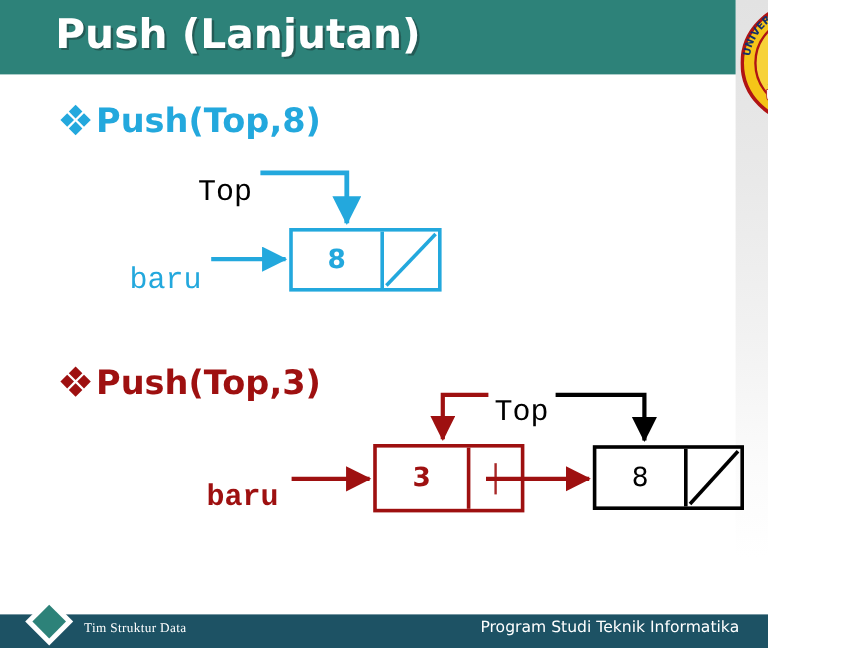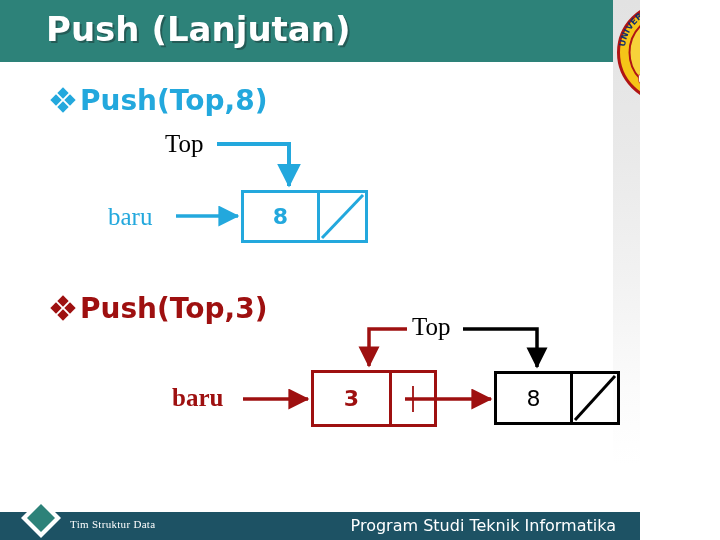--- a/index.html
+++ b/index.html
@@ -44,48 +44,48 @@
   .bullet-mark i.d1{left:7px;top:1px;}
   .bullet-mark i.d2{left:0px;top:8px;}
   .bullet-mark i.d3{left:14px;top:8px;}
   .bullet-mark i.d4{left:7px;top:15px;}
   .bullet-label{font-size:28px;font-weight:bold;vertical-align:middle;font-family:"DejaVu Sans", sans-serif;}
 
   #bullet1{left:52px;top:84px;}
   #bullet1 .bullet-mark i{background:#23a8dd;}
   #bullet1 .bullet-label{color:#23a8dd;}
 
-  #bullet2{left:52px;top:292px;text-align:right;}
+  #bullet2{left:52px;top:302px;text-align:right;}
   #bullet2 .bullet-mark i{background:#9e1010;}
   #bullet2 .bullet-label{color:#9e1010;}
 
   
   .node{position:absolute;box-sizing:border-box;}
   .node .cells{display:flex;width:100%;height:100%;box-sizing:border-box;}
   .node .cell-data{flex:0 0 auto;display:flex;align-items:center;justify-content:center;box-sizing:border-box;}
   .node .cell-ptr{flex:1 1 auto;position:relative;box-sizing:border-box;}
   .node .val{font-size:22px;font-family:"DejaVu Sans", sans-serif;}
   .nullslash{position:absolute;left:0;top:0;width:100%;height:100%;}
-  .label-txt{position:absolute;white-space:nowrap;font-family:Liberation Serif, serif;}
+  .label-txt{position:absolute;white-space:nowrap;font-family:Liberation Mono, monospace;margin-top:16px;}
 
   svg.arrowlayer{position:absolute;left:0;top:0;width:720px;height:540px;pointer-events:none;}
 
   
   .footer-bar{
     position:absolute;left:0;top:512px;width:720px;height:28px;
     background:#1d5264;
   }
   .footer-left{
     position:absolute;left:70px;top:518px;
     font-size:11px;color:#ffffff;letter-spacing:.3px;
     font-family:Liberation Serif, serif;
   }
   .footer-right{
     position:absolute;right:24px;top:516px;
-    font-size:16px;color:#ffffff;
+    font-size:13px;color:#ffffff;
     font-family:"DejaVu Sans", sans-serif;
   }
   .footer-diamond{position:absolute;left:18px;top:495px;width:46px;height:46px;}
 </style>
 </head>
 <body>
 
 <div id="slide">
 
   <div class="right-panel"></div>

